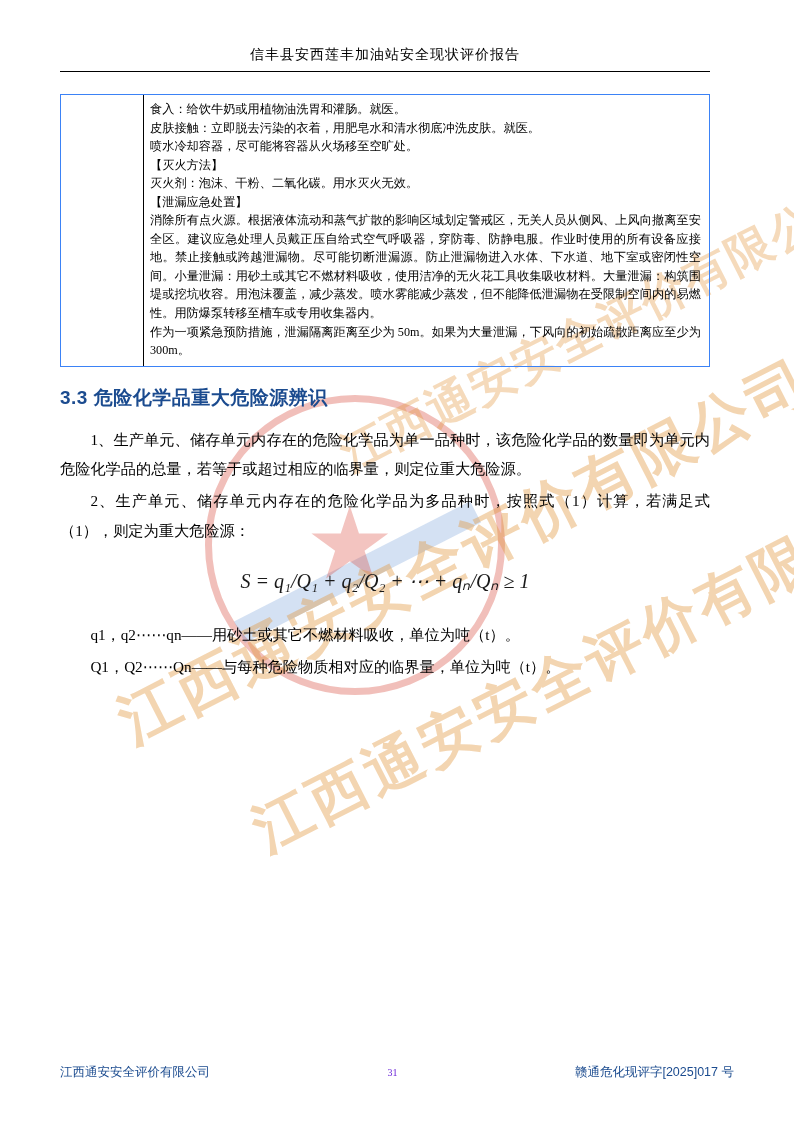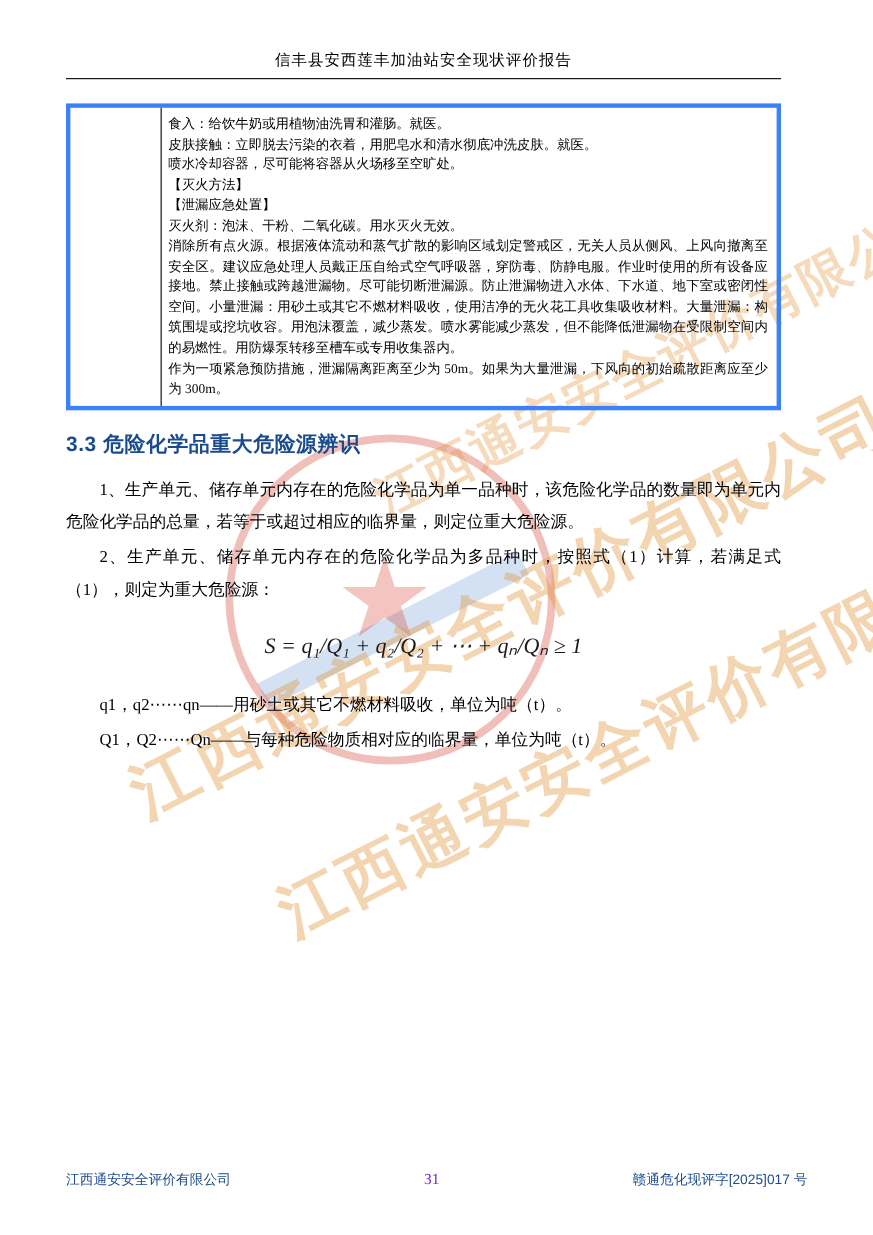--- a/index.html
+++ b/index.html
@@ -91,21 +91,21 @@
     text-align: center;
     font-size: 14px;
     letter-spacing: 1px;
     padding-bottom: 7px;
     border-bottom: 1.5px solid #000;
     margin-bottom: 22px;
   }
 
   
   .info-table {
-    border: 4px solid #3b82f6;
+    border: 1px solid #3b82f6;
     display: flex;
     margin-bottom: 18px;
     position: relative;
     z-index: 8;
   }
   .info-table .col-left {
     width: 82px;
     border-right: 1px solid #000;
     flex: 0 0 82px;
   }
@@ -168,40 +168,40 @@
     display: flex;
     justify-content: space-between;
     align-items: center;
     font-size: 12.5px;
     color: #1b4b8f;
     font-family: "Liberation Sans", "DejaVu Sans", sans-serif;
   }
   .doc-footer .pg {
     color: #6d28d9;
     font-family: "Liberation Serif", serif;
-    font-size: 14px;
+    font-size: 10px;
     text-align: right;
   }
 </style>
 </head>
 <body>
 
 <div class="page">
 
   <div class="doc-header">信丰县安西莲丰加油站安全现状评价报告</div>
 
   <div class="info-table">
     <div class="col-left"></div>
     <div class="col-right">
       <div class="tbl-line">食入：给饮牛奶或用植物油洗胃和灌肠。就医。</div>
       <div class="tbl-line">皮肤接触：立即脱去污染的衣着，用肥皂水和清水彻底冲洗皮肤。就医。</div>
       <div class="tbl-line">喷水冷却容器，尽可能将容器从火场移至空旷处。</div>
       <div class="tbl-line">【灭火方法】</div>
+      <div class="tbl-line">灭火剂：泡沫、干粉、二氧化碳。用水灭火无效。</div>
       <div class="tbl-line">【泄漏应急处置】</div>
-      <div class="tbl-line">灭火剂：泡沫、干粉、二氧化碳。用水灭火无效。</div>
       <div class="tbl-para">消除所有点火源。根据液体流动和蒸气扩散的影响区域划定警戒区，无关人员从侧风、上风向撤离至安全区。建议应急处理人员戴正压自给式空气呼吸器，穿防毒、防静电服。作业时使用的所有设备应接地。禁止接触或跨越泄漏物。尽可能切断泄漏源。防止泄漏物进入水体、下水道、地下室或密闭性空间。小量泄漏：用砂土或其它不燃材料吸收，使用洁净的无火花工具收集吸收材料。大量泄漏：构筑围堤或挖坑收容。用泡沫覆盖，减少蒸发。喷水雾能减少蒸发，但不能降低泄漏物在受限制空间内的易燃性。用防爆泵转移至槽车或专用收集器内。</div>
       <div class="tbl-para">作为一项紧急预防措施，泄漏隔离距离至少为 50m。如果为大量泄漏，下风向的初始疏散距离应至少为 300m。</div>
     </div>
   </div>
 
   <h2 class="section-title">3.3 危险化学品重大危险源辨识</h2>
 
   <p class="body">1、生产单元、储存单元内存在的危险化学品为单一品种时，该危险化学品的数量即为单元内危险化学品的总量，若等于或超过相应的临界量，则定位重大危险源。</p>
   <p class="body">2、生产单元、储存单元内存在的危险化学品为多品种时，按照式（1）计算，若满足式（1），则定为重大危险源：</p>
 

